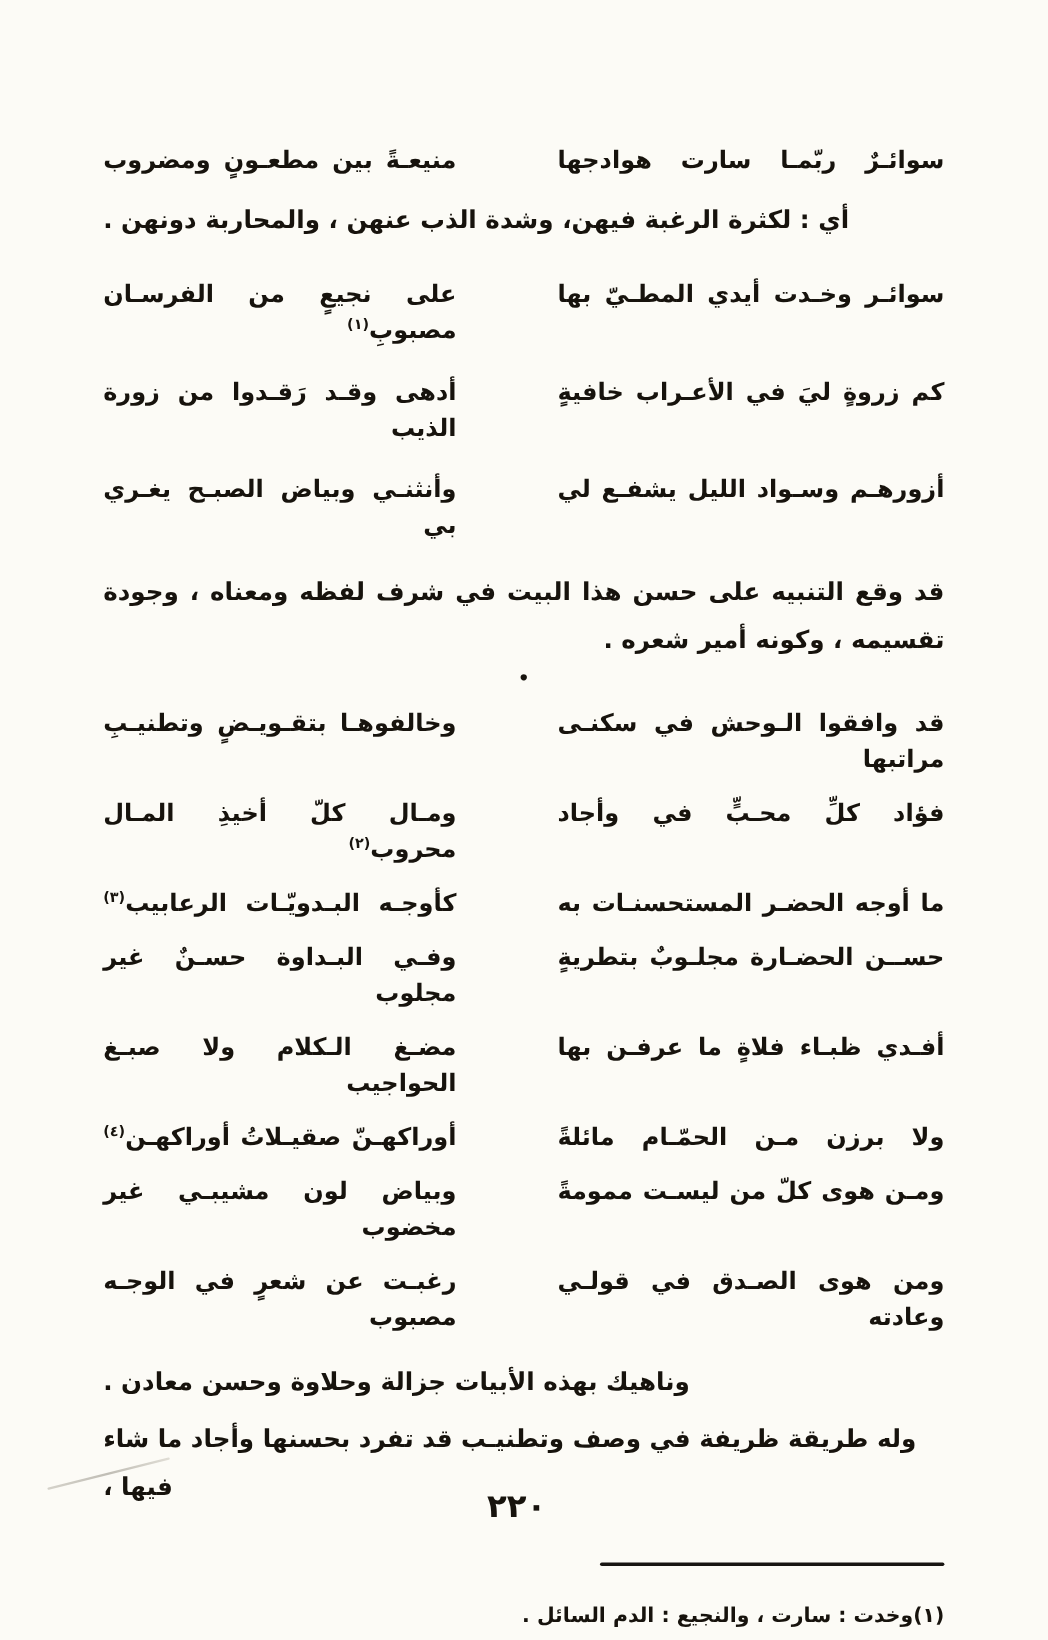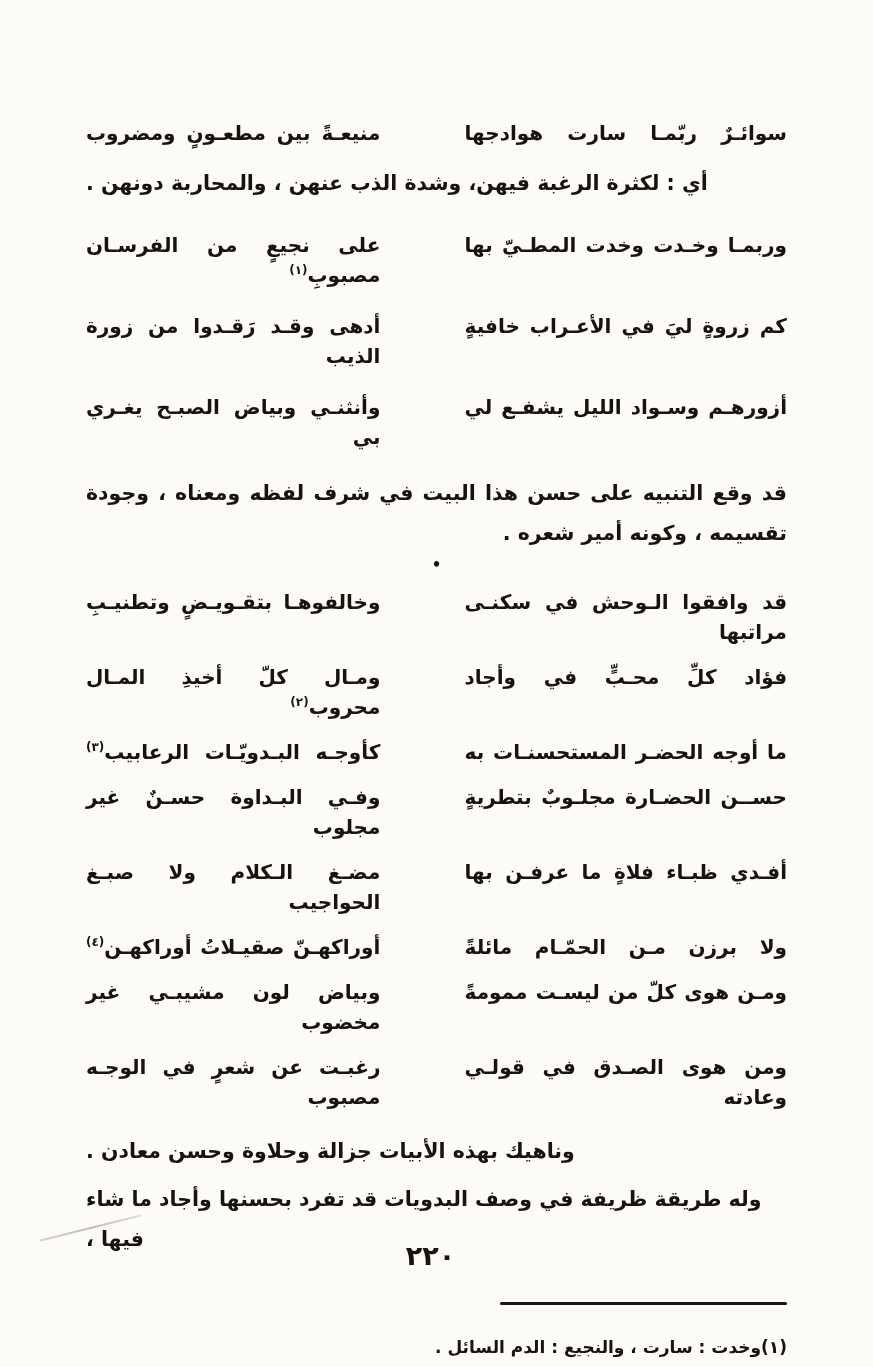--- a/index.html
+++ b/index.html
@@ -109,21 +109,21 @@
       <div class="verse-row">
         <span class="hemi hemi-r">سوائـرٌ ربّمـا سارت هوادجها</span>
         <span class="hemi hemi-l"><span>منيعـةً بين مطعـونٍ ومضروب</span><sup class="fnm"></sup></span>
       </div>
     </div>
 
     <p class="prose c1">أي : لكثرة الرغبة فيهن، وشدة الذب عنهن ، والمحاربة دونهن .</p>
 
     <div class="poem-2">
       <div class="verse-row">
-        <span class="hemi hemi-r">وربمـا وخـدت وخدت المطـيّ بها</span>
+        <span class="hemi hemi-r">سوائـر وخـدت أيدي المطـيّ بها</span>
         <span class="hemi hemi-l"><span>على نجيعٍ من الفرسـان مصبوبِ</span><sup class="fnm">(١)</sup></span>
       </div>
       <div class="verse-row">
         <span class="hemi hemi-r">كم زروةٍ ليَ في الأعـراب خافيةٍ</span>
         <span class="hemi hemi-l"><span>أدهى وقـد رَقـدوا من زورة الذيب</span><sup class="fnm"></sup></span>
       </div>
       <div class="verse-row">
         <span class="hemi hemi-r">أزورهـم وسـواد الليل يشفـع لي</span>
         <span class="hemi hemi-l"><span>وأنثنـي وبياض الصبـح يغـري بي</span><sup class="fnm"></sup></span>
       </div>
@@ -162,21 +162,21 @@
         <span class="hemi hemi-r">ومـن هوى كلّ من ليسـت ممومةً</span>
         <span class="hemi hemi-l"><span>وبياض لون مشيبـي غير مخضوب</span><sup class="fnm"></sup></span>
       </div>
       <div class="verse-row">
         <span class="hemi hemi-r">ومن هوى الصـدق في قولـي وعادته</span>
         <span class="hemi hemi-l"><span>رغبـت عن شعرٍ في الوجـه مصبوب</span><sup class="fnm"></sup></span>
       </div>
     </div>
 
     <p class="prose c3">وناهيك بهذه الأبيات جزالة وحلاوة وحسن معادن .</p>
-    <p class="prose c4">وله طريقة ظريفة في وصف البدويات قد تفرد بحسنها وأجاد ما شاء فيها ،</p>
+    <p class="prose c4">وله طريقة ظريفة في وصف وتطنيـب قد تفرد بحسنها وأجاد ما شاء فيها ،</p>
 
     <div class="fn-rule"></div>
 
     <div class="footnotes">
       <p class="footnote-line">(١)وخدت : سارت ، والنجيع : الدم السائل .</p>
 
     </div>
 
   </div>
 

